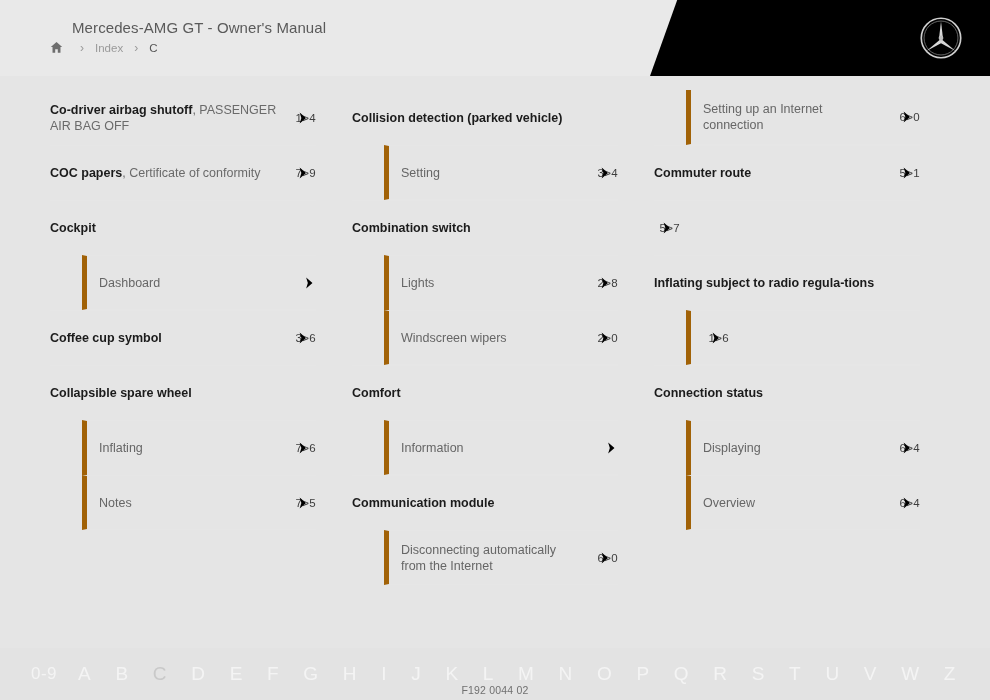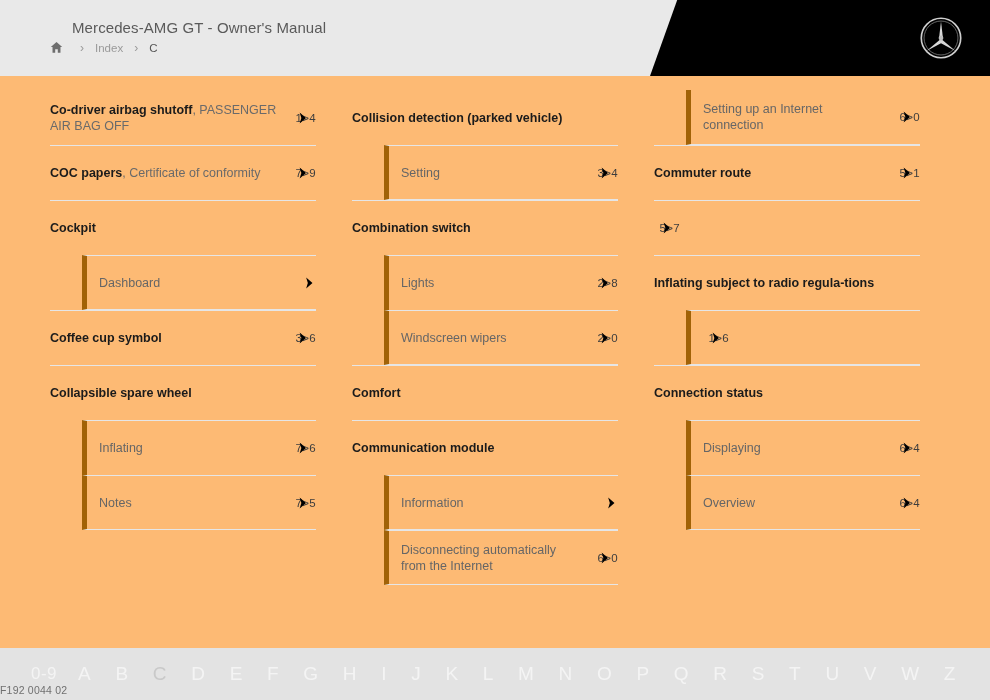--- a/index.html
+++ b/index.html
@@ -57,21 +57,21 @@
     right: 27px; top: 16px;
     width: 44px; height: 44px;
   }
 
   
   .main {
     position: relative;
     width: 990px;
     height: 572px;
     padding: 14px 16px 0 0;
-    background: #fdba74;
+    background: #e5e5e5;
   }
   .columns {
     display: flex;
     width: 990px;
     padding: 0 50px;
     gap: 36px;
     align-items: flex-start;
   }
   .column {
     width: 266px;
@@ -164,20 +164,21 @@
     flex: 1 1 auto;
     user-select: none;
   }
   .alpha-item.active { color: #c9c9c9; }
   .alpha-item.zero { font-size: 17px; flex: 0 0 44px; }
 
   .footer-code {
     position: absolute;
     left: 0; bottom: 4px;
     width: 990px;
+    text-align: center;
     font-size: 10.5px;
     color: #707070;
     letter-spacing: 0.2px;
   }
   .page-wrap { position: relative; width: 990px; height: 700px; }
 </style>
 </head>
 <body>
 
 <div class="page-wrap">
@@ -323,31 +324,31 @@
             <svg class="chev" viewBox="0 0 14 14">
                 <path d="M3.4 1.1 L10.2 7 L3.4 12.9 L5.2 7 Z" fill="#000"></path>
               </svg>
           </div>
         </div>
 
         <div class="entry top">
           <div class="entry-label">Comfort</div>
         </div>
 
-        <div class="entry top">
-          <div class="entry-label">Communication module</div>
-        </div>
-
         <div class="entry sub last-sub">
           <div class="entry-label">Information</div>
           <div class="pageref nonum">
             <svg class="chev" viewBox="0 0 14 14">
                 <path d="M3.4 1.1 L10.2 7 L3.4 12.9 L5.2 7 Z" fill="#000"></path>
               </svg>
           </div>
+        </div>
+
+        <div class="entry top">
+          <div class="entry-label">Communication module</div>
         </div>
 
         <div class="entry sub last-sub">
           <div class="entry-label">Disconnecting automatically from the Internet</div>
           <div class="pageref">
             <span class="pagenum">6&gt;0</span>
             <svg class="chev" viewBox="0 0 14 14">
                 <path d="M3.4 1.1 L10.2 7 L3.4 12.9 L5.2 7 Z" fill="#000"></path>
               </svg>
           </div>

